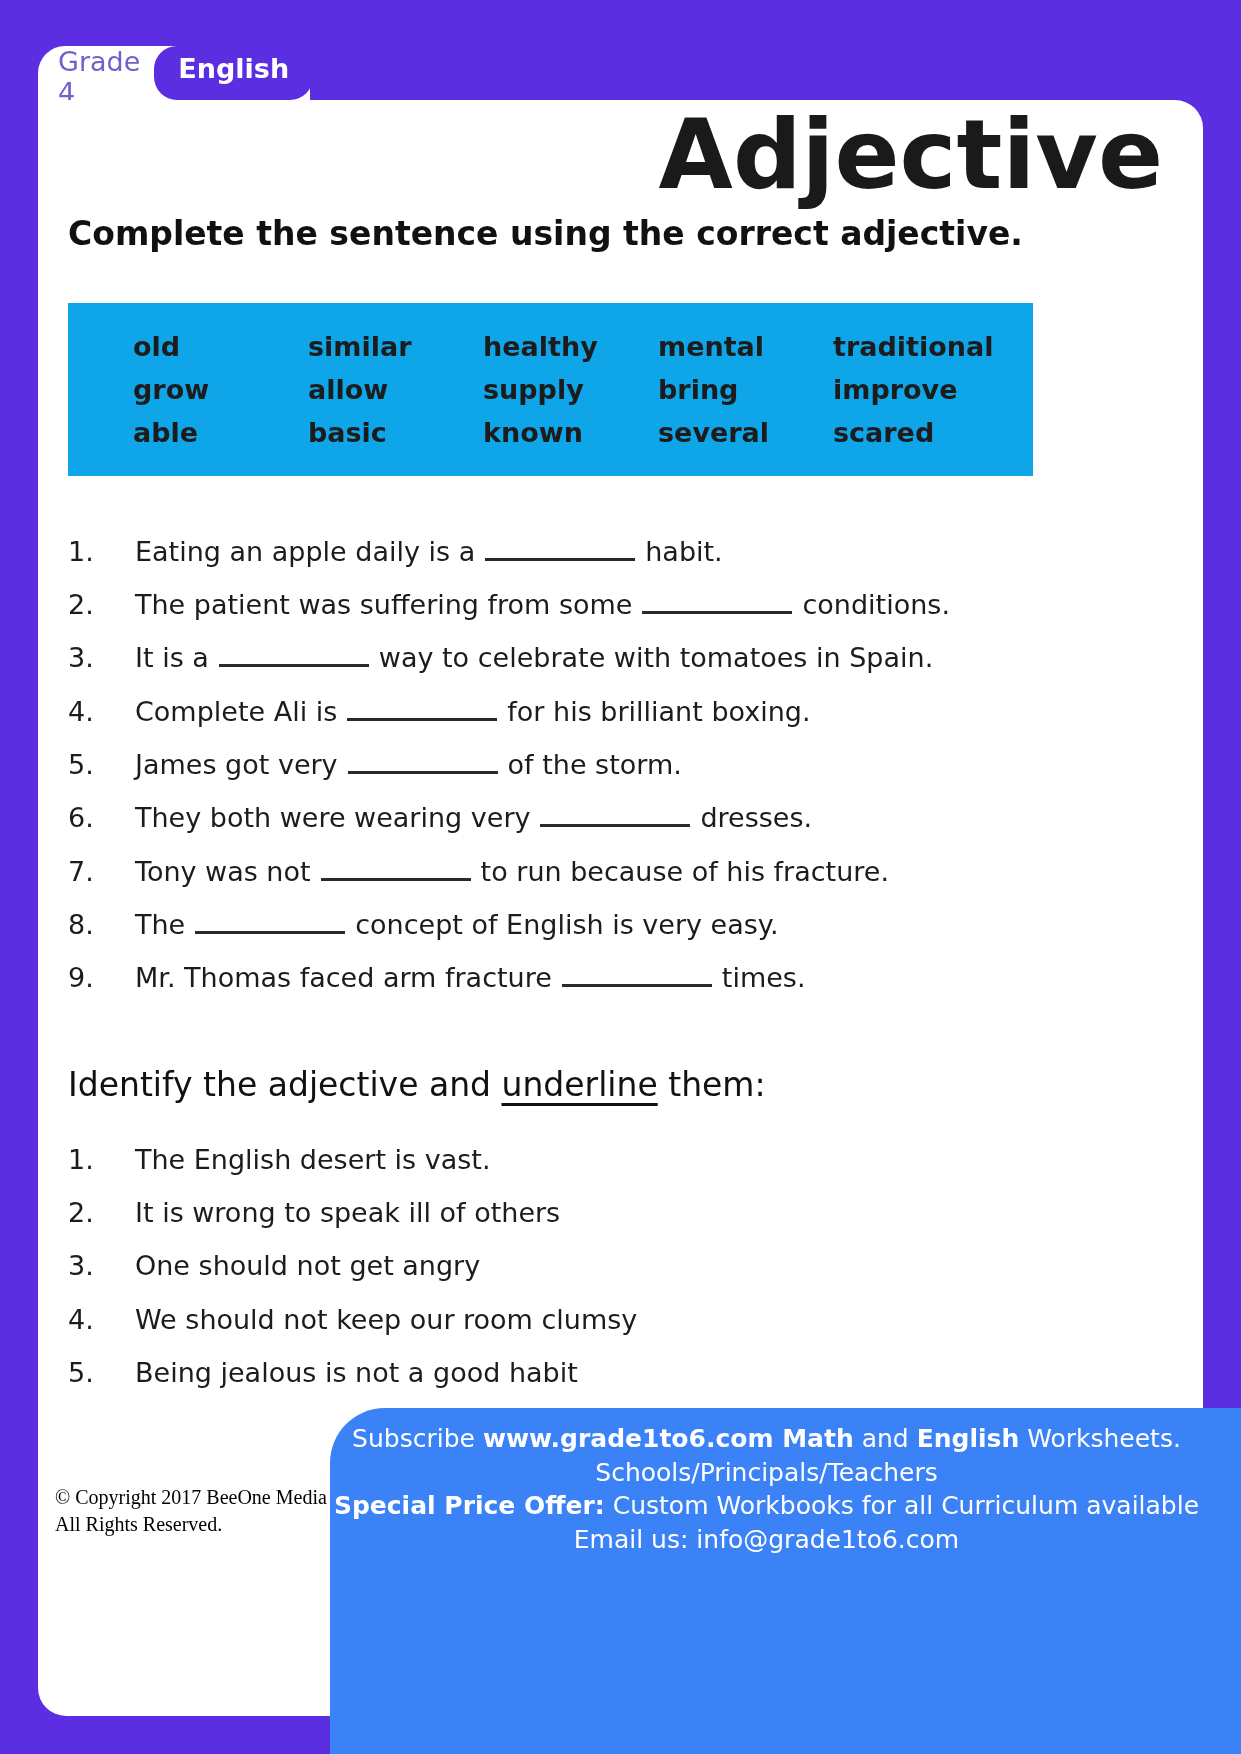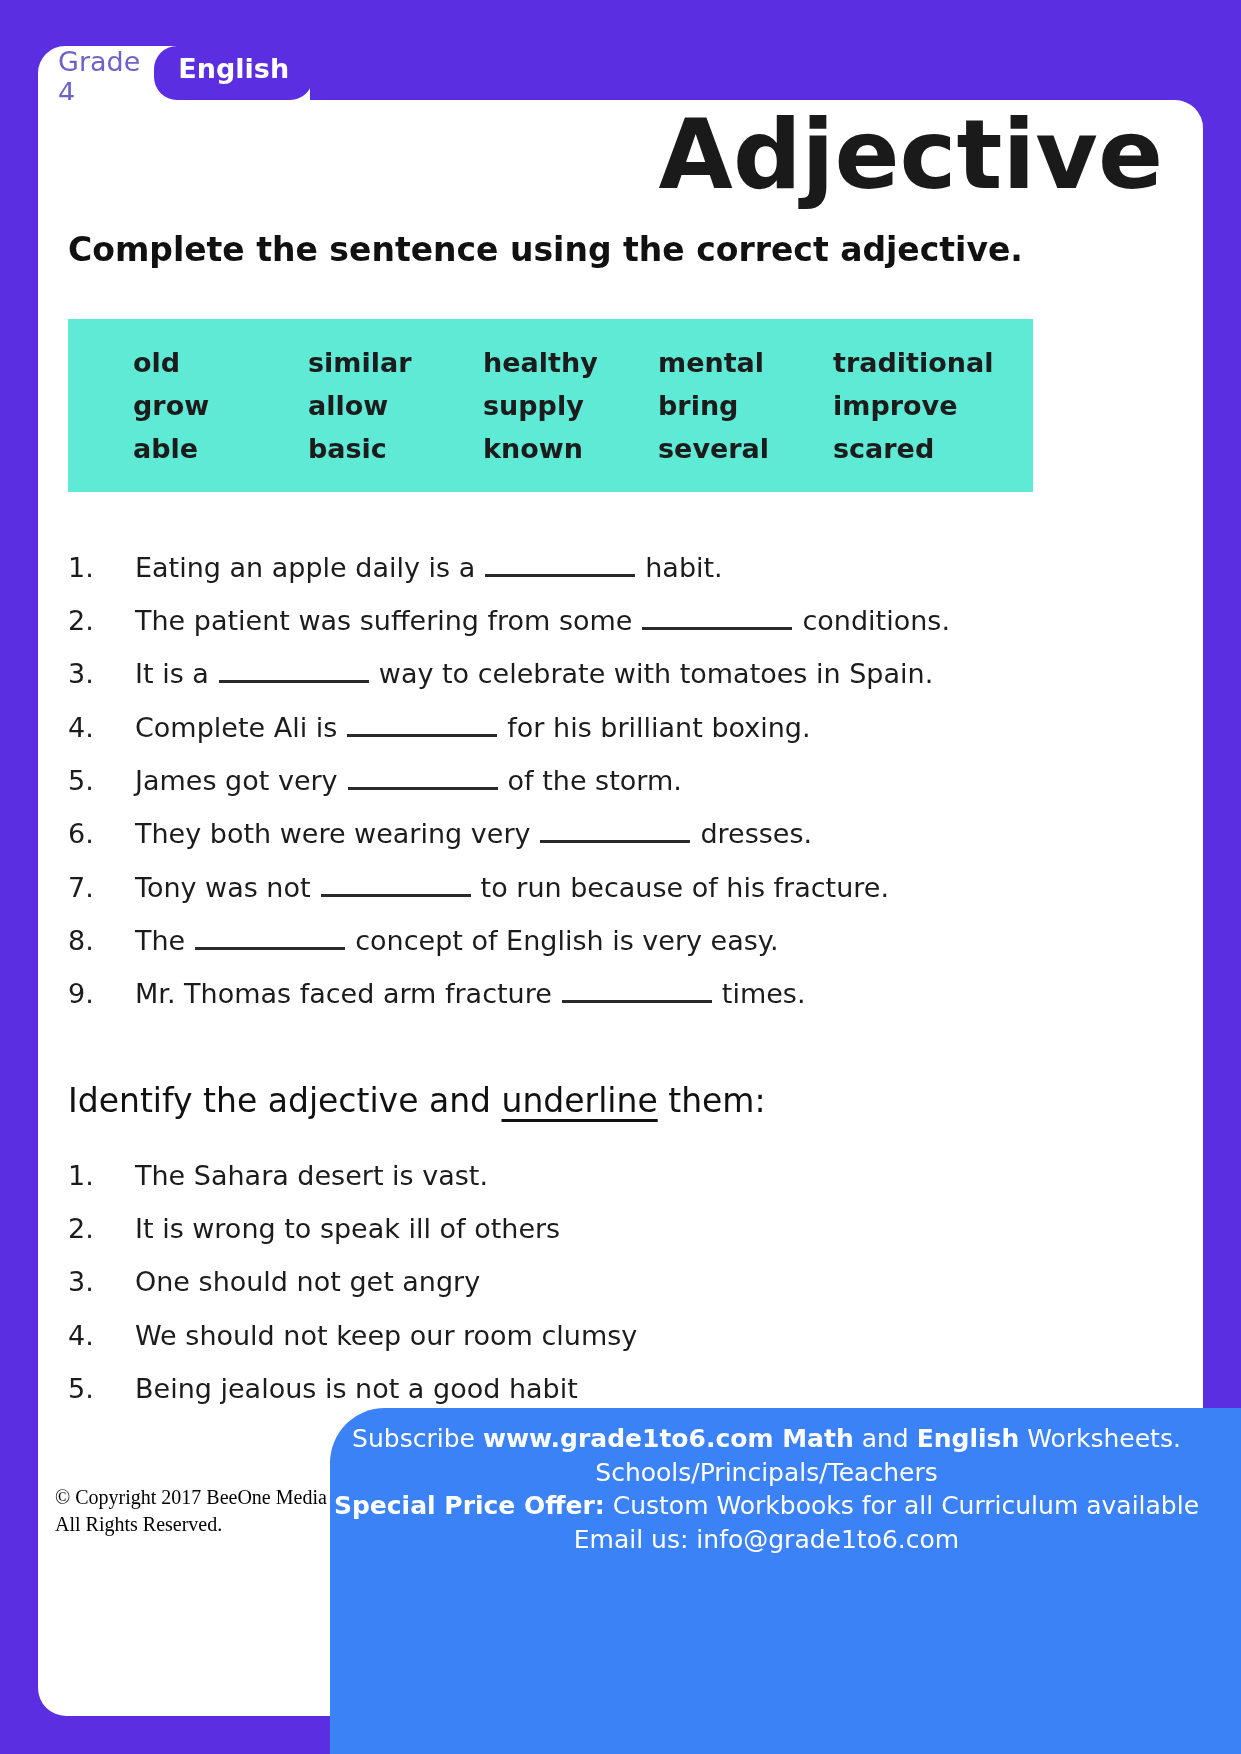--- a/index.html
+++ b/index.html
@@ -29,25 +29,25 @@
     position:absolute; left:38px; top:100px; right:38px; bottom:38px;
     background:#ffffff;
     border-radius:0 28px 0 28px;
   }
   .content { padding:4px 40px 0 30px; }
   .title {
     text-align:right; font-size:96px; font-weight:bold;
     letter-spacing:0px; line-height:1.08; color:#1a1a1a;
   }
   .h1 {
-    font-size:33px; font-weight:bold; margin-top:22px; color:#111;
+    font-size:33px; font-weight:bold; margin-top:6px; color:#111;
   }
   .word-bank {
     margin-top:50px; width:965px;
-    background:#5eead4;
+    background:#0ea5e9;
     padding:28px 25px 28px 65px;
     display:grid; grid-template-columns:repeat(5,1fr);
     row-gap:12px;
     font-weight:bold; font-size:27px;
   }
   .q-list { margin-top:62px; }
   .q-row { display:flex; margin-bottom:25px; font-size:27px; line-height:1.05; }
   .q-num { width:67px; flex:0 0 67px; }
   .q-text { flex:1; }
   .blank {
@@ -146,21 +146,21 @@
           <span class="q-num">9.</span>
           <span class="q-text"><span>Mr. Thomas faced arm fracture</span><span class="blank"></span><span>times.</span></span>
         </div>
       </div>
 
       <div class="h2"><span>Identify the adjective and </span><span class="ul">underline</span><span> them:</span></div>
 
       <div class="id-list">
         <div class="q-row">
           <span class="q-num">1.</span>
-          <span class="q-text">The Sahara desert is vast.</span>
+          <span class="q-text">The English desert is vast.</span>
         </div>
         <div class="q-row">
           <span class="q-num">2.</span>
           <span class="q-text">It is wrong to speak ill of others</span>
         </div>
         <div class="q-row">
           <span class="q-num">3.</span>
           <span class="q-text">One should not get angry</span>
         </div>
         <div class="q-row">

